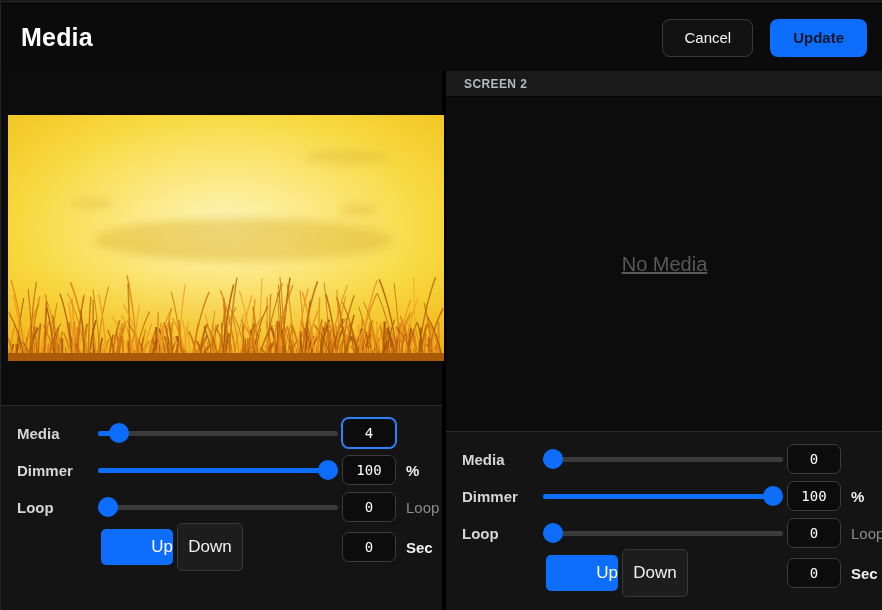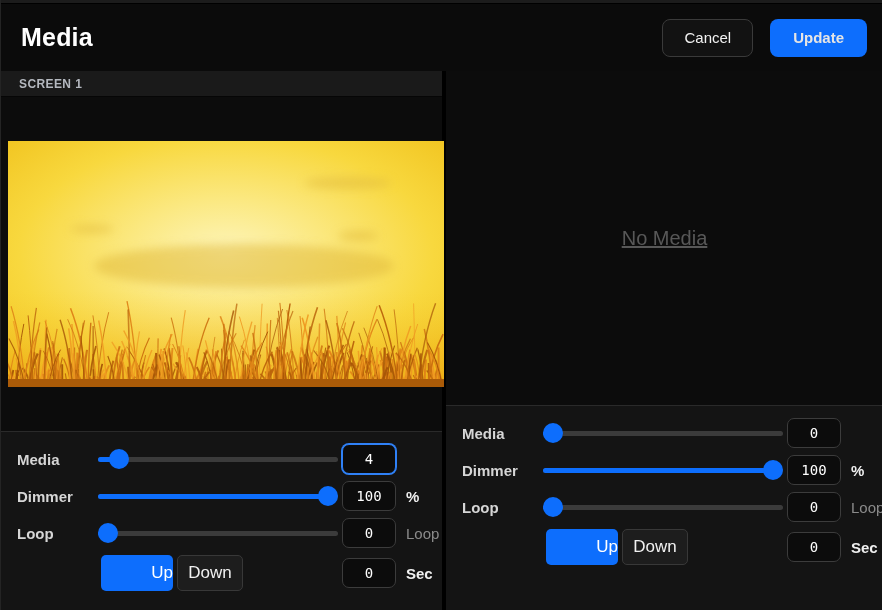--- a/index.html
+++ b/index.html
@@ -15,21 +15,21 @@
   
   .header {
     height: 67px; display: flex; align-items: center;
     background: #0b0b0b; padding: 0 15px 0 20px;
   }
   .page-title { font-size: 25px; font-weight: 700; letter-spacing: .2px; }
   .header-buttons { margin-left: auto; display: flex; gap: 17px; align-items: center; }
   .btn { height: 38px; border-radius: 8px; font-size: 15px; cursor: pointer;
          display: inline-flex; align-items: center; justify-content: center; }
   .btn-cancel { background: #121212; border: 1px solid #3a3a3a; color: #f2f2f2; padding: 0 21px; }
-  .btn-update { background: var(--accent); border: none; color: #e5e5e5; font-weight: 600; padding: 0 23px; }
+  .btn-update { background: var(--accent); border: none; color: #0f172a; font-weight: 600; padding: 0 23px; }
 
   
   .panes { display: grid; grid-template-columns: 441px 437px; column-gap: 4px;
            background: #000; height: 539px; }
   .pane { display: flex; flex-direction: column; background: #0d0d0d; }
   .screen-header {
     height: 26px; background: #1a1a1a; display: flex; align-items: center;
     padding: 0 18px; font-size: 12px; font-weight: 700; letter-spacing: .4px;
     color: #b4b8bf; border-bottom: 1px solid #060606; flex: 0 0 auto;
   }
@@ -53,43 +53,40 @@
     border: 1px solid #3c3c3c; border-radius: 7px; color: #fff; text-align: center;
     font-family: "DejaVu Sans Mono", monospace; font-size: 14px; outline: none; flex: 0 0 54px;
   }
   .value-input.focused { border-color: var(--focus); box-shadow: 0 0 0 1px var(--focus); }
   .suffix { margin-left: 10px; font-size: 15px; font-weight: 700; color: #f0f0f0; }
   .suffix.muted { font-weight: 400; color: #8b8b8b; }
 
   .btn-row { display: flex; align-items: center; height: 36px; margin-top: 1px; }
   .btn-up { margin-left: 100px; width: 72px; height: 36px; border: none; border-radius: 5px;
             background: var(--accent); color: #fff; font-size: 17px; cursor: pointer; text-align: right; }
-  .btn-down { margin-left: 4px; width: 66px; height: 36px; border-radius: 5px;
+  .btn-down { margin-left: 4px; width: 66px; height: 48px; border-radius: 5px;
               background: #1d1d1d; border: 1px solid #383838; color: #f0f0f0; font-size: 17px; cursor: pointer; }
   .btn-row .value-input { margin-left: 99px; }
 </style>
 </head>
 <body>
 
 <div class="top-strip"></div>
 
 <div class="header">
   <div class="page-title">Media</div>
   <div class="header-buttons">
     <button class="btn btn-cancel">Cancel</button>
     <button class="btn btn-update">Update</button>
   </div>
 </div>
 
 <div class="panes">
 
   <div class="pane">
-    <div class="screen-header">
-      <span>SCREEN 1</span>
-    </div>
     <div class="media-area">
       <svg class="media-thumb" viewBox="0 0 436 246" width="436" height="246" preserveAspectRatio="none">
         <defs>
           <radialGradient id="sunGlow" cx="50%" cy="46%" r="82%">
             <stop offset="0%" stop-color="#fdf5bb"></stop>
             <stop offset="28%" stop-color="#fbe87f"></stop>
             <stop offset="58%" stop-color="#f8d83e"></stop>
             <stop offset="100%" stop-color="#edb90f"></stop>
           </radialGradient>
           <linearGradient id="bottomGlow" x1="0" y1="0" x2="0" y2="1">
@@ -606,20 +603,23 @@
       <div class="btn-row">
         <button class="btn-up">Up</button>
         <button class="btn-down">Down</button>
         <input class="value-input" value="0" style="">
         <span class="suffix">Sec</span>
       </div>
     </div>
   </div>
 
   <div class="pane">
+    <div class="screen-header">
+      <span>SCREEN 2</span>
+    </div>
     <div class="media-area">
       <div class="no-media">No Media</div>
     </div>
     <div class="controls">
       <div class="ctl-row">
         <div class="ctl-label">Media</div>
         <div class="slider" style="--pct: 0;">
           <div class="track"></div>
           <div class="fill"></div>
           <div class="thumb"></div>

